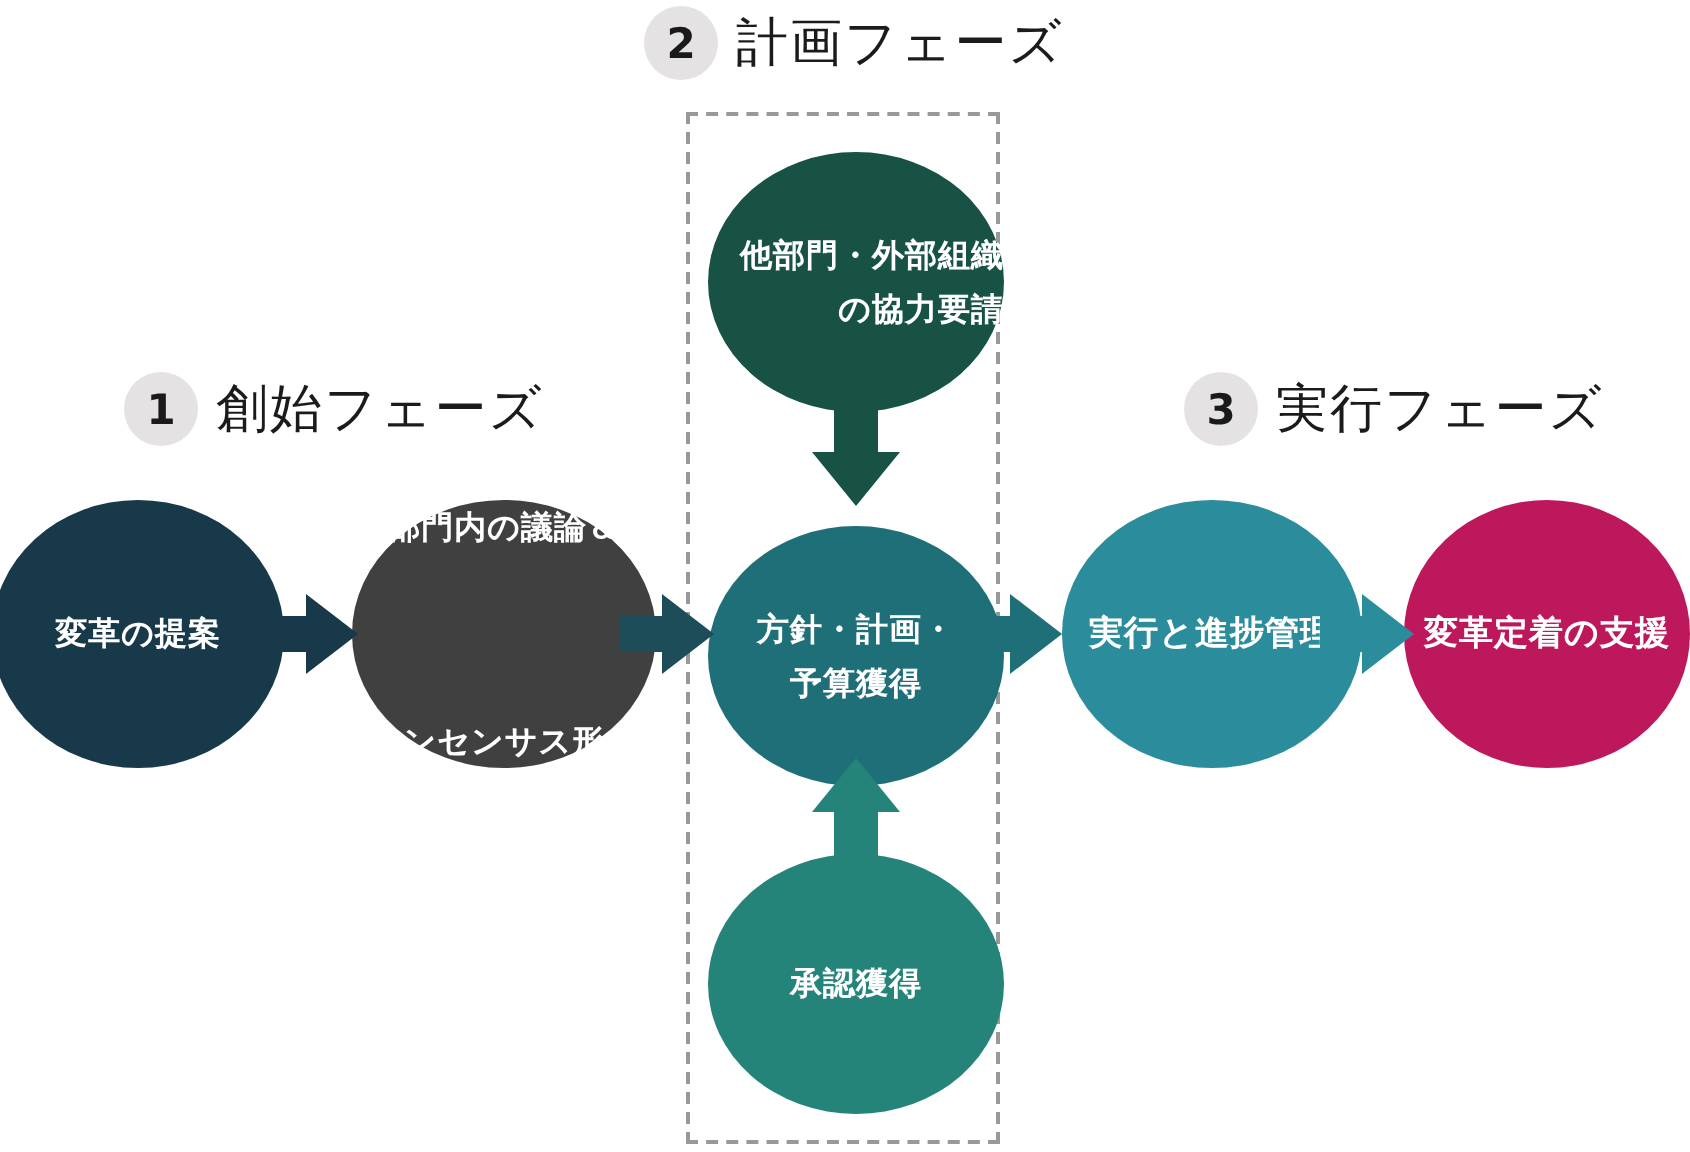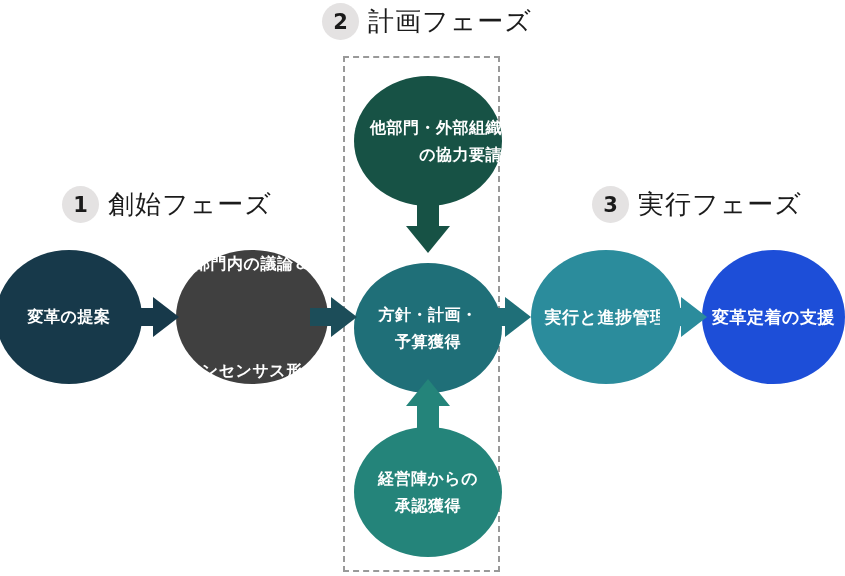--- a/index.html
+++ b/index.html
@@ -149,29 +149,28 @@
     <span>他部門・外部組織</span>
     <span>の協力要請</span>
   </div>
 
   <div class="node n-plan" style="background: rgb(31, 111, 120);">
     <span>方針・計画・</span>
     <span>予算獲得</span>
   </div>
 
   <div class="node n-approval" style="background: rgb(36, 132, 122);">
-    <span>経営陣からの</span>
     <span>承認獲得</span>
   </div>
 
   <div class="node n-execution" style="background: rgb(43, 140, 156);">
     <span>実行と進捗管理</span>
   </div>
 
-  <div class="node n-support" style="background: #1d4ed8;">
+  <div class="node n-support" style="background: #be185d;">
     <span>変革定着の支援</span>
   </div>
 
   <div class="harrow a1">
     <div class="hstem" style="background: rgb(23, 57, 74);"></div>
     <div class="head-right" style="background: rgb(23, 57, 74);"></div>
   </div>
 
   <div class="harrow a2">
     <div class="hstem" style="background: rgb(28, 77, 89);"></div>

